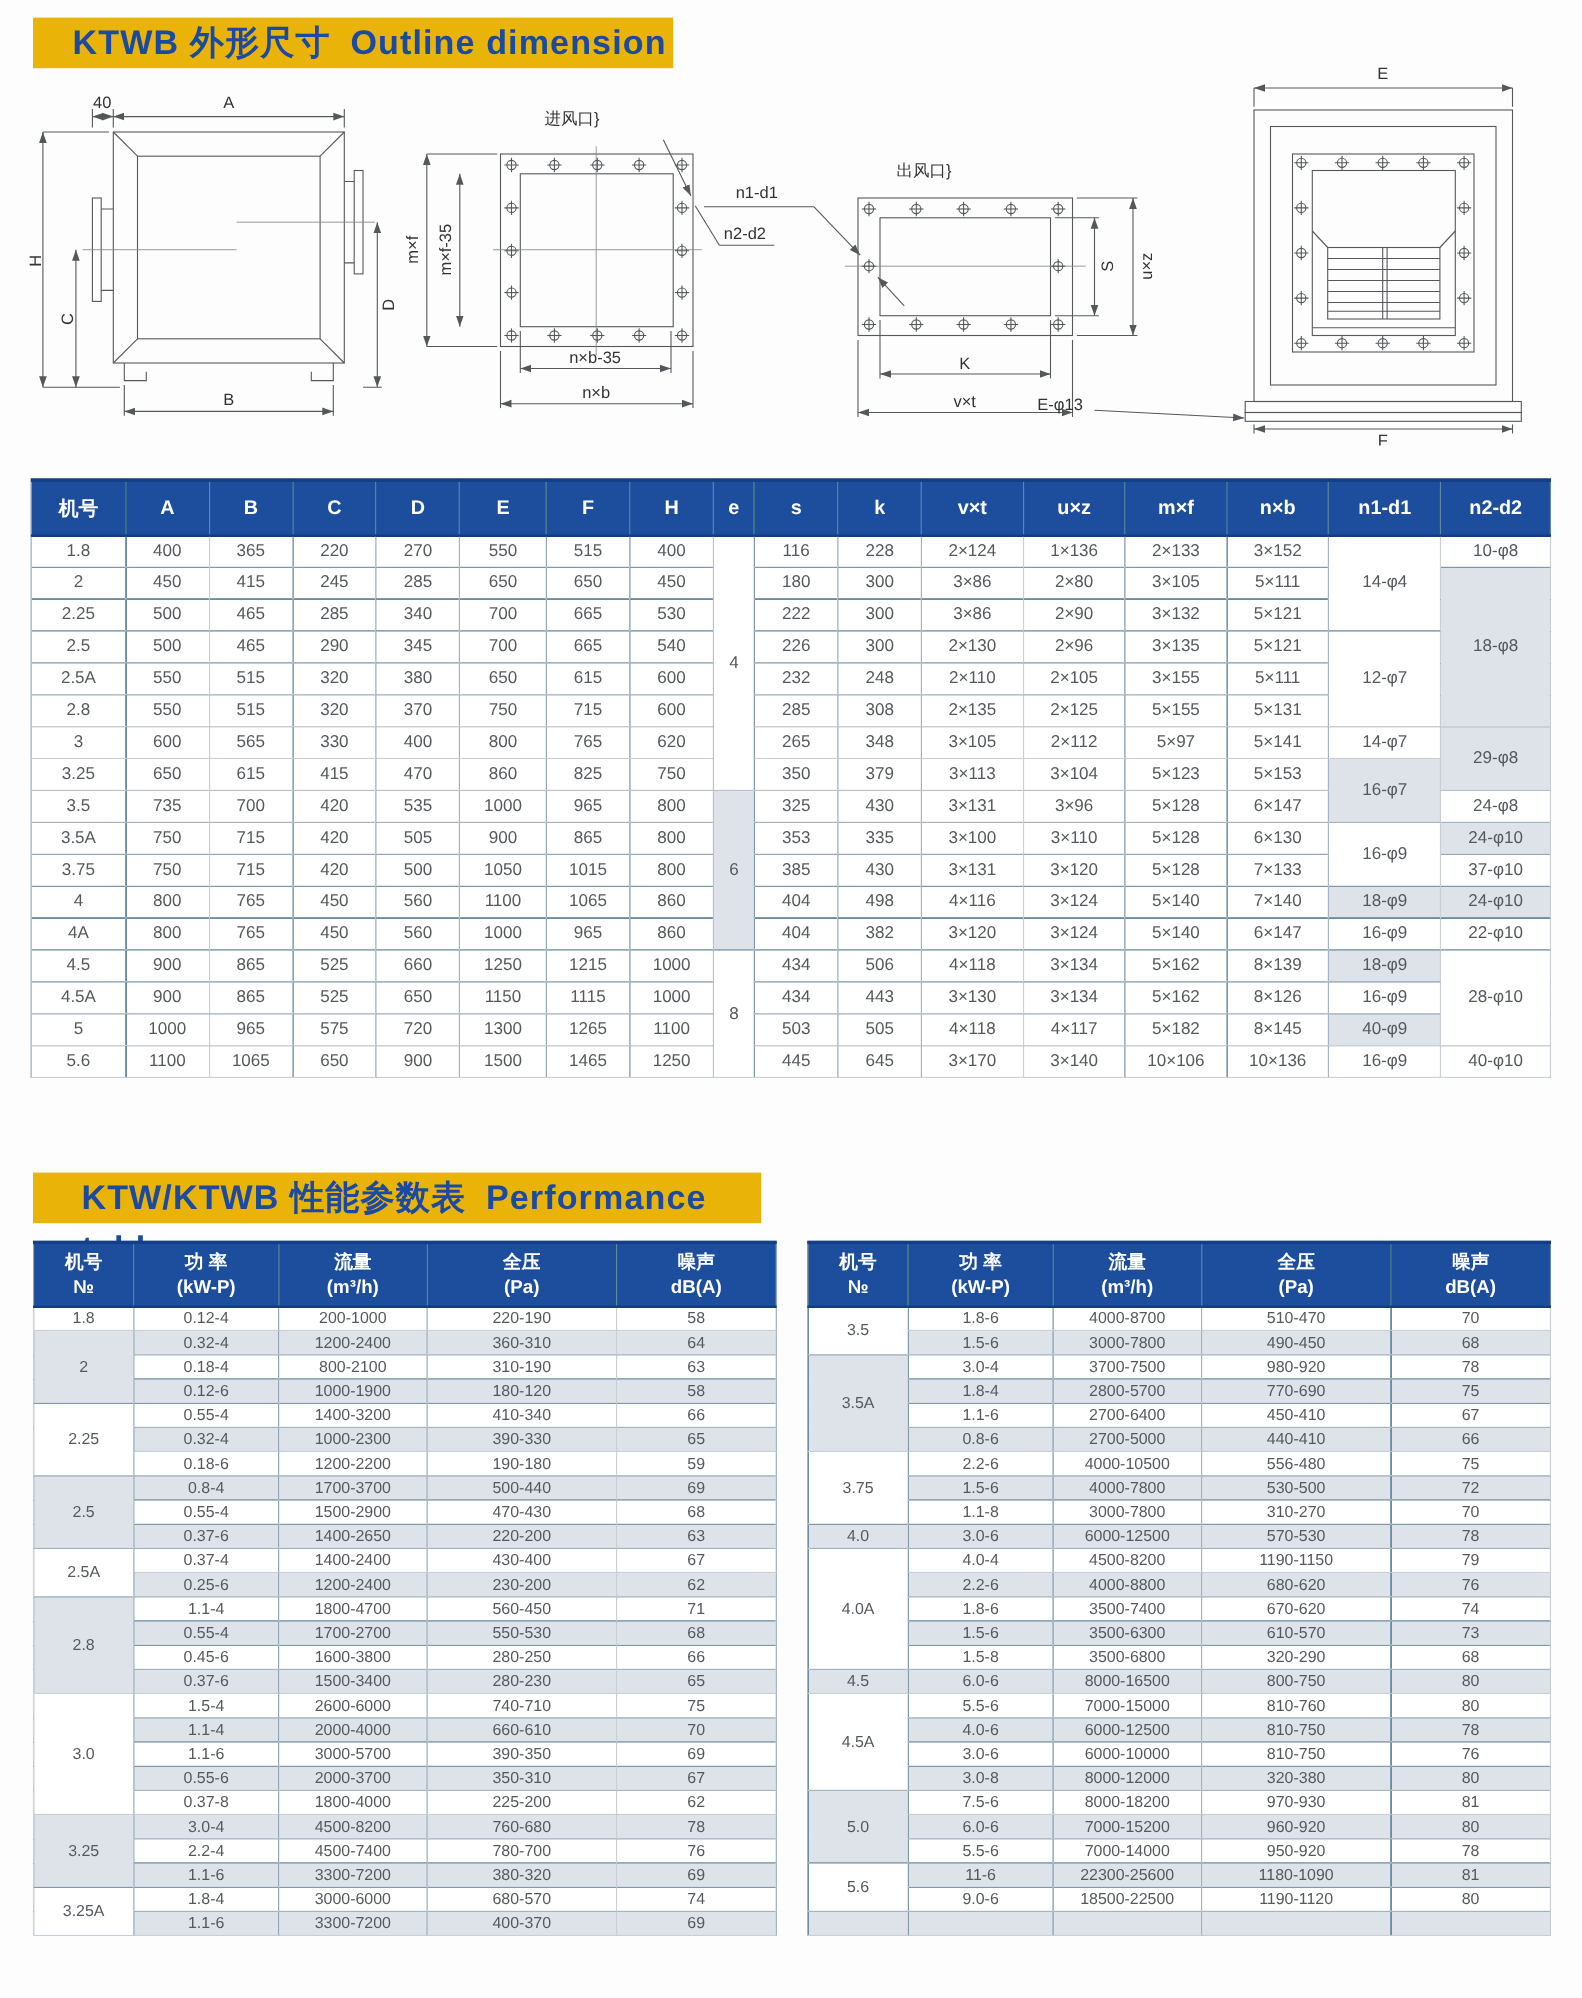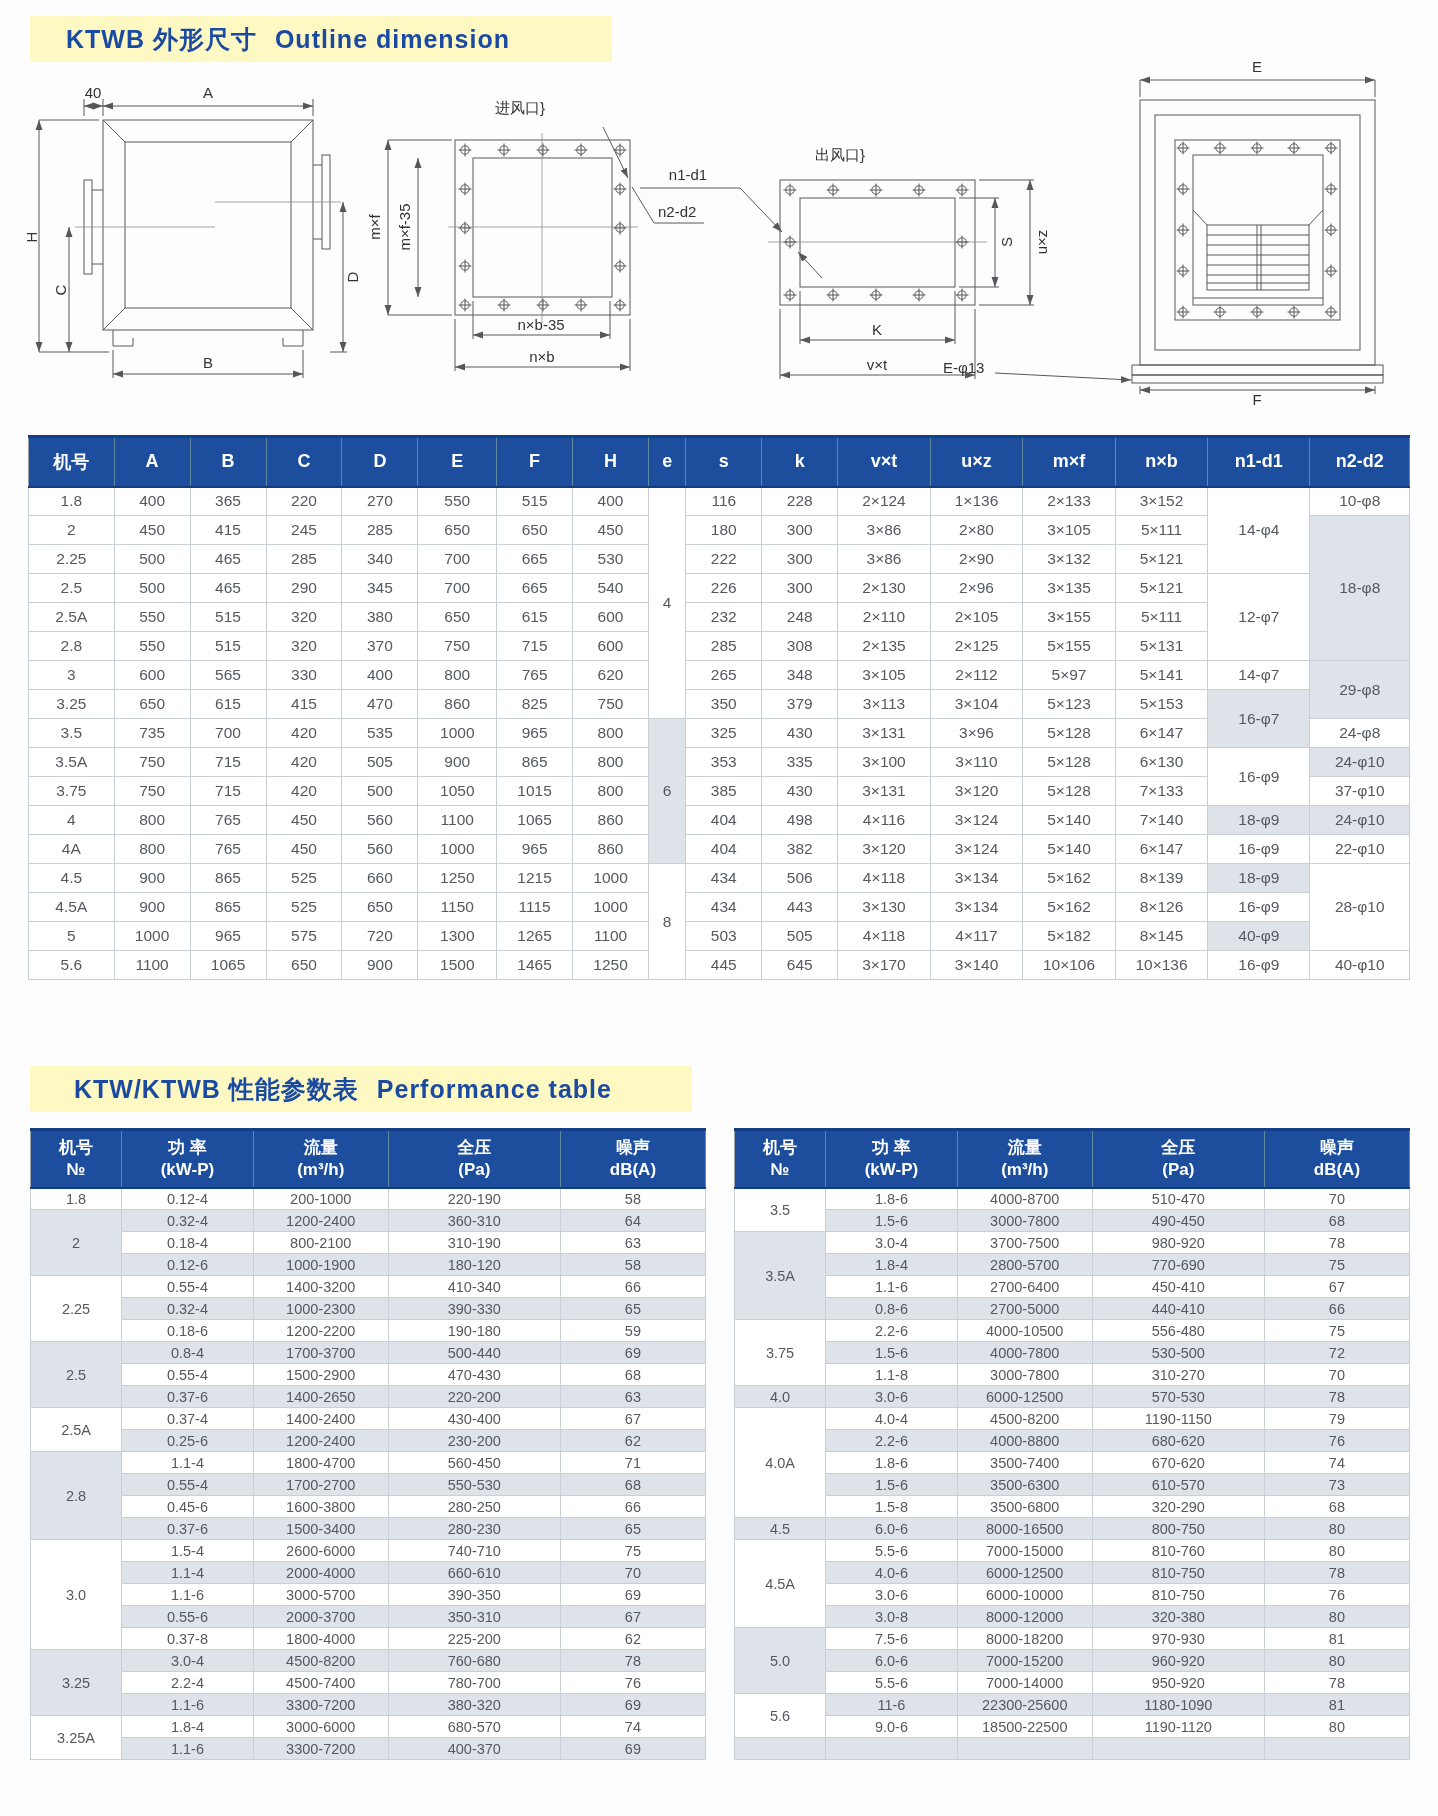--- a/index.html
+++ b/index.html
@@ -2,22 +2,22 @@
 <html><head>
 <meta charset="utf-8">
 <style>
   * { box-sizing: border-box; }
   html,body { margin:0; padding:0; }
   body {
     width:1438px; height:1816px; position:relative; background:#fdfdfd;
     font-family:"Liberation Sans","DejaVu Sans",sans-serif; color:#4d5156;
   }
   .titlebar {
-    position:absolute; background:#fef9c3; color:#1b4aa3; font-weight:bold;
-    font-size:25px; line-height:46px; height:46px; padding:0 0 0 36px; letter-spacing:1px;
+    position:absolute; background:#eab308; color:#1b4aa3; font-weight:bold;
+    font-size:31px; line-height:46px; height:46px; padding:0 0 0 36px; letter-spacing:1px;
   }
   #title1 { left:30px; top:16px; width:582px; }
   #title2 { left:30px; top:1066px; width:662px;padding-left:44px; }
   .titlebar .en { margin-left:18px; }
 
   svg { position:absolute; color:#4a4d50; }
   svg text { font-size:15px; fill:#333; font-family:"Liberation Sans","DejaVu Sans",sans-serif; }
   svg .thin { stroke:#55585b; stroke-width:1; fill:none; }
   svg .dim  { stroke:#55585b; stroke-width:1; fill:none; }
   svg .cl   { stroke:#8a8d90; stroke-width:0.8; fill:none; }

